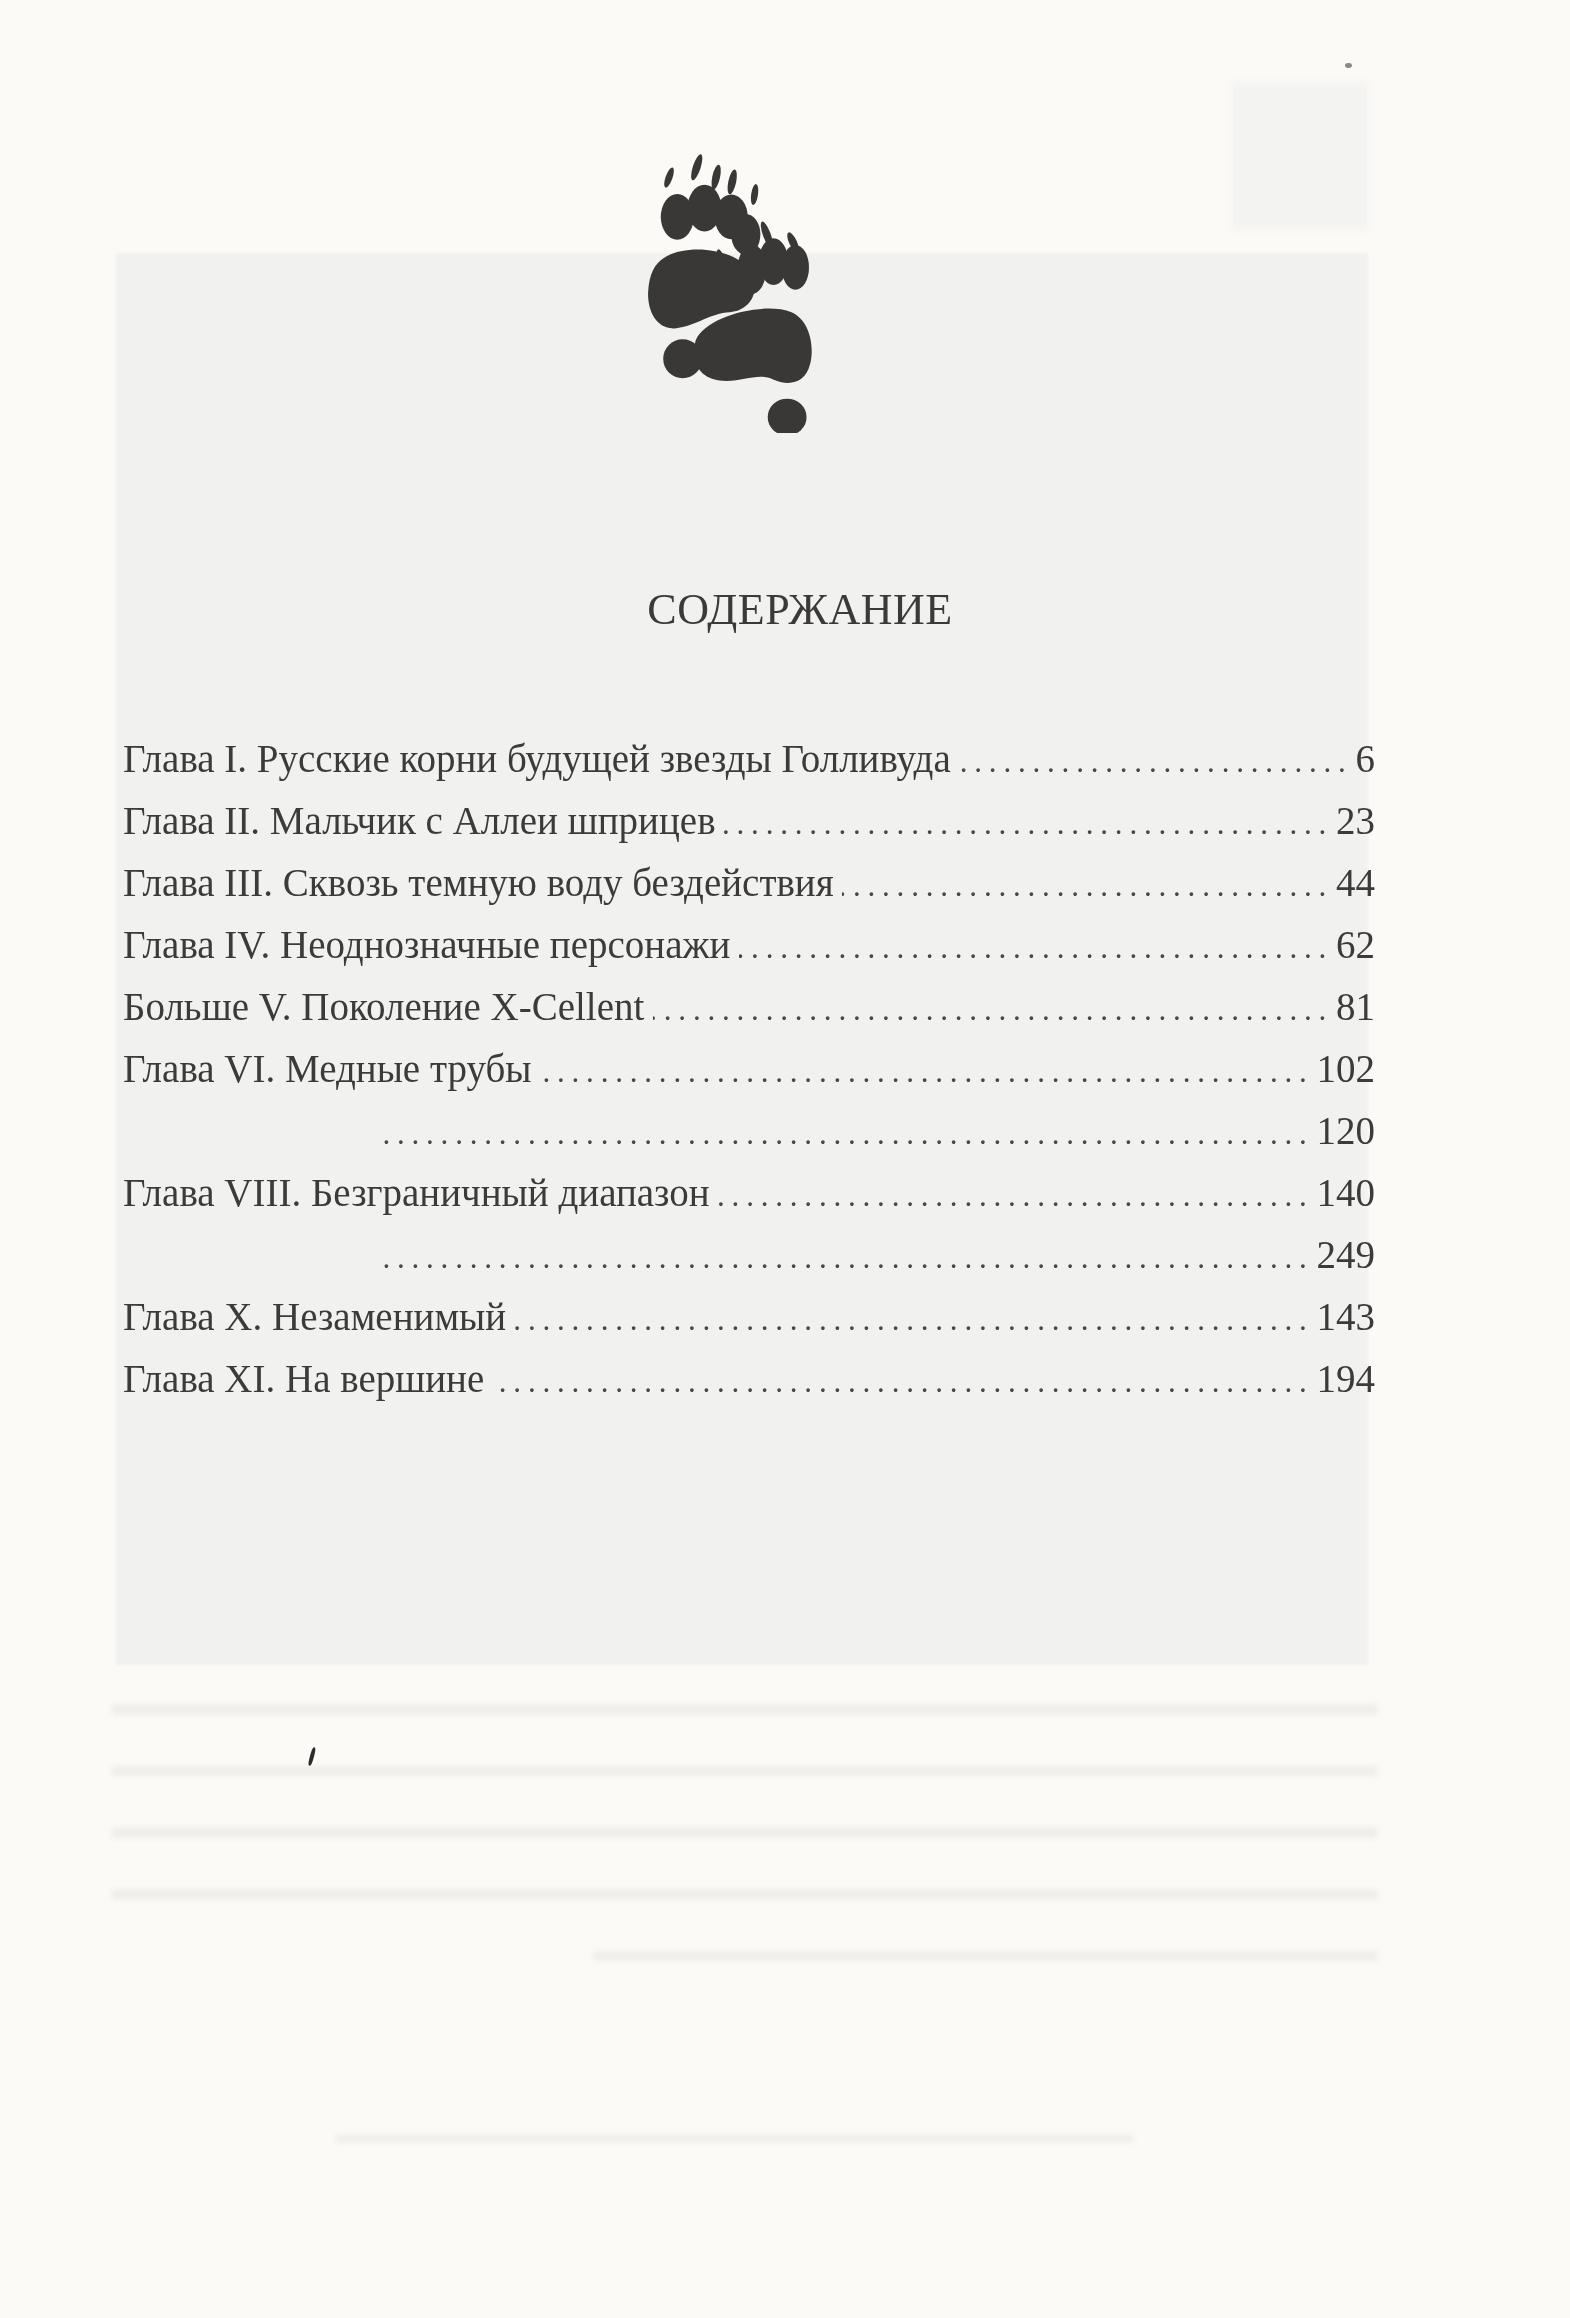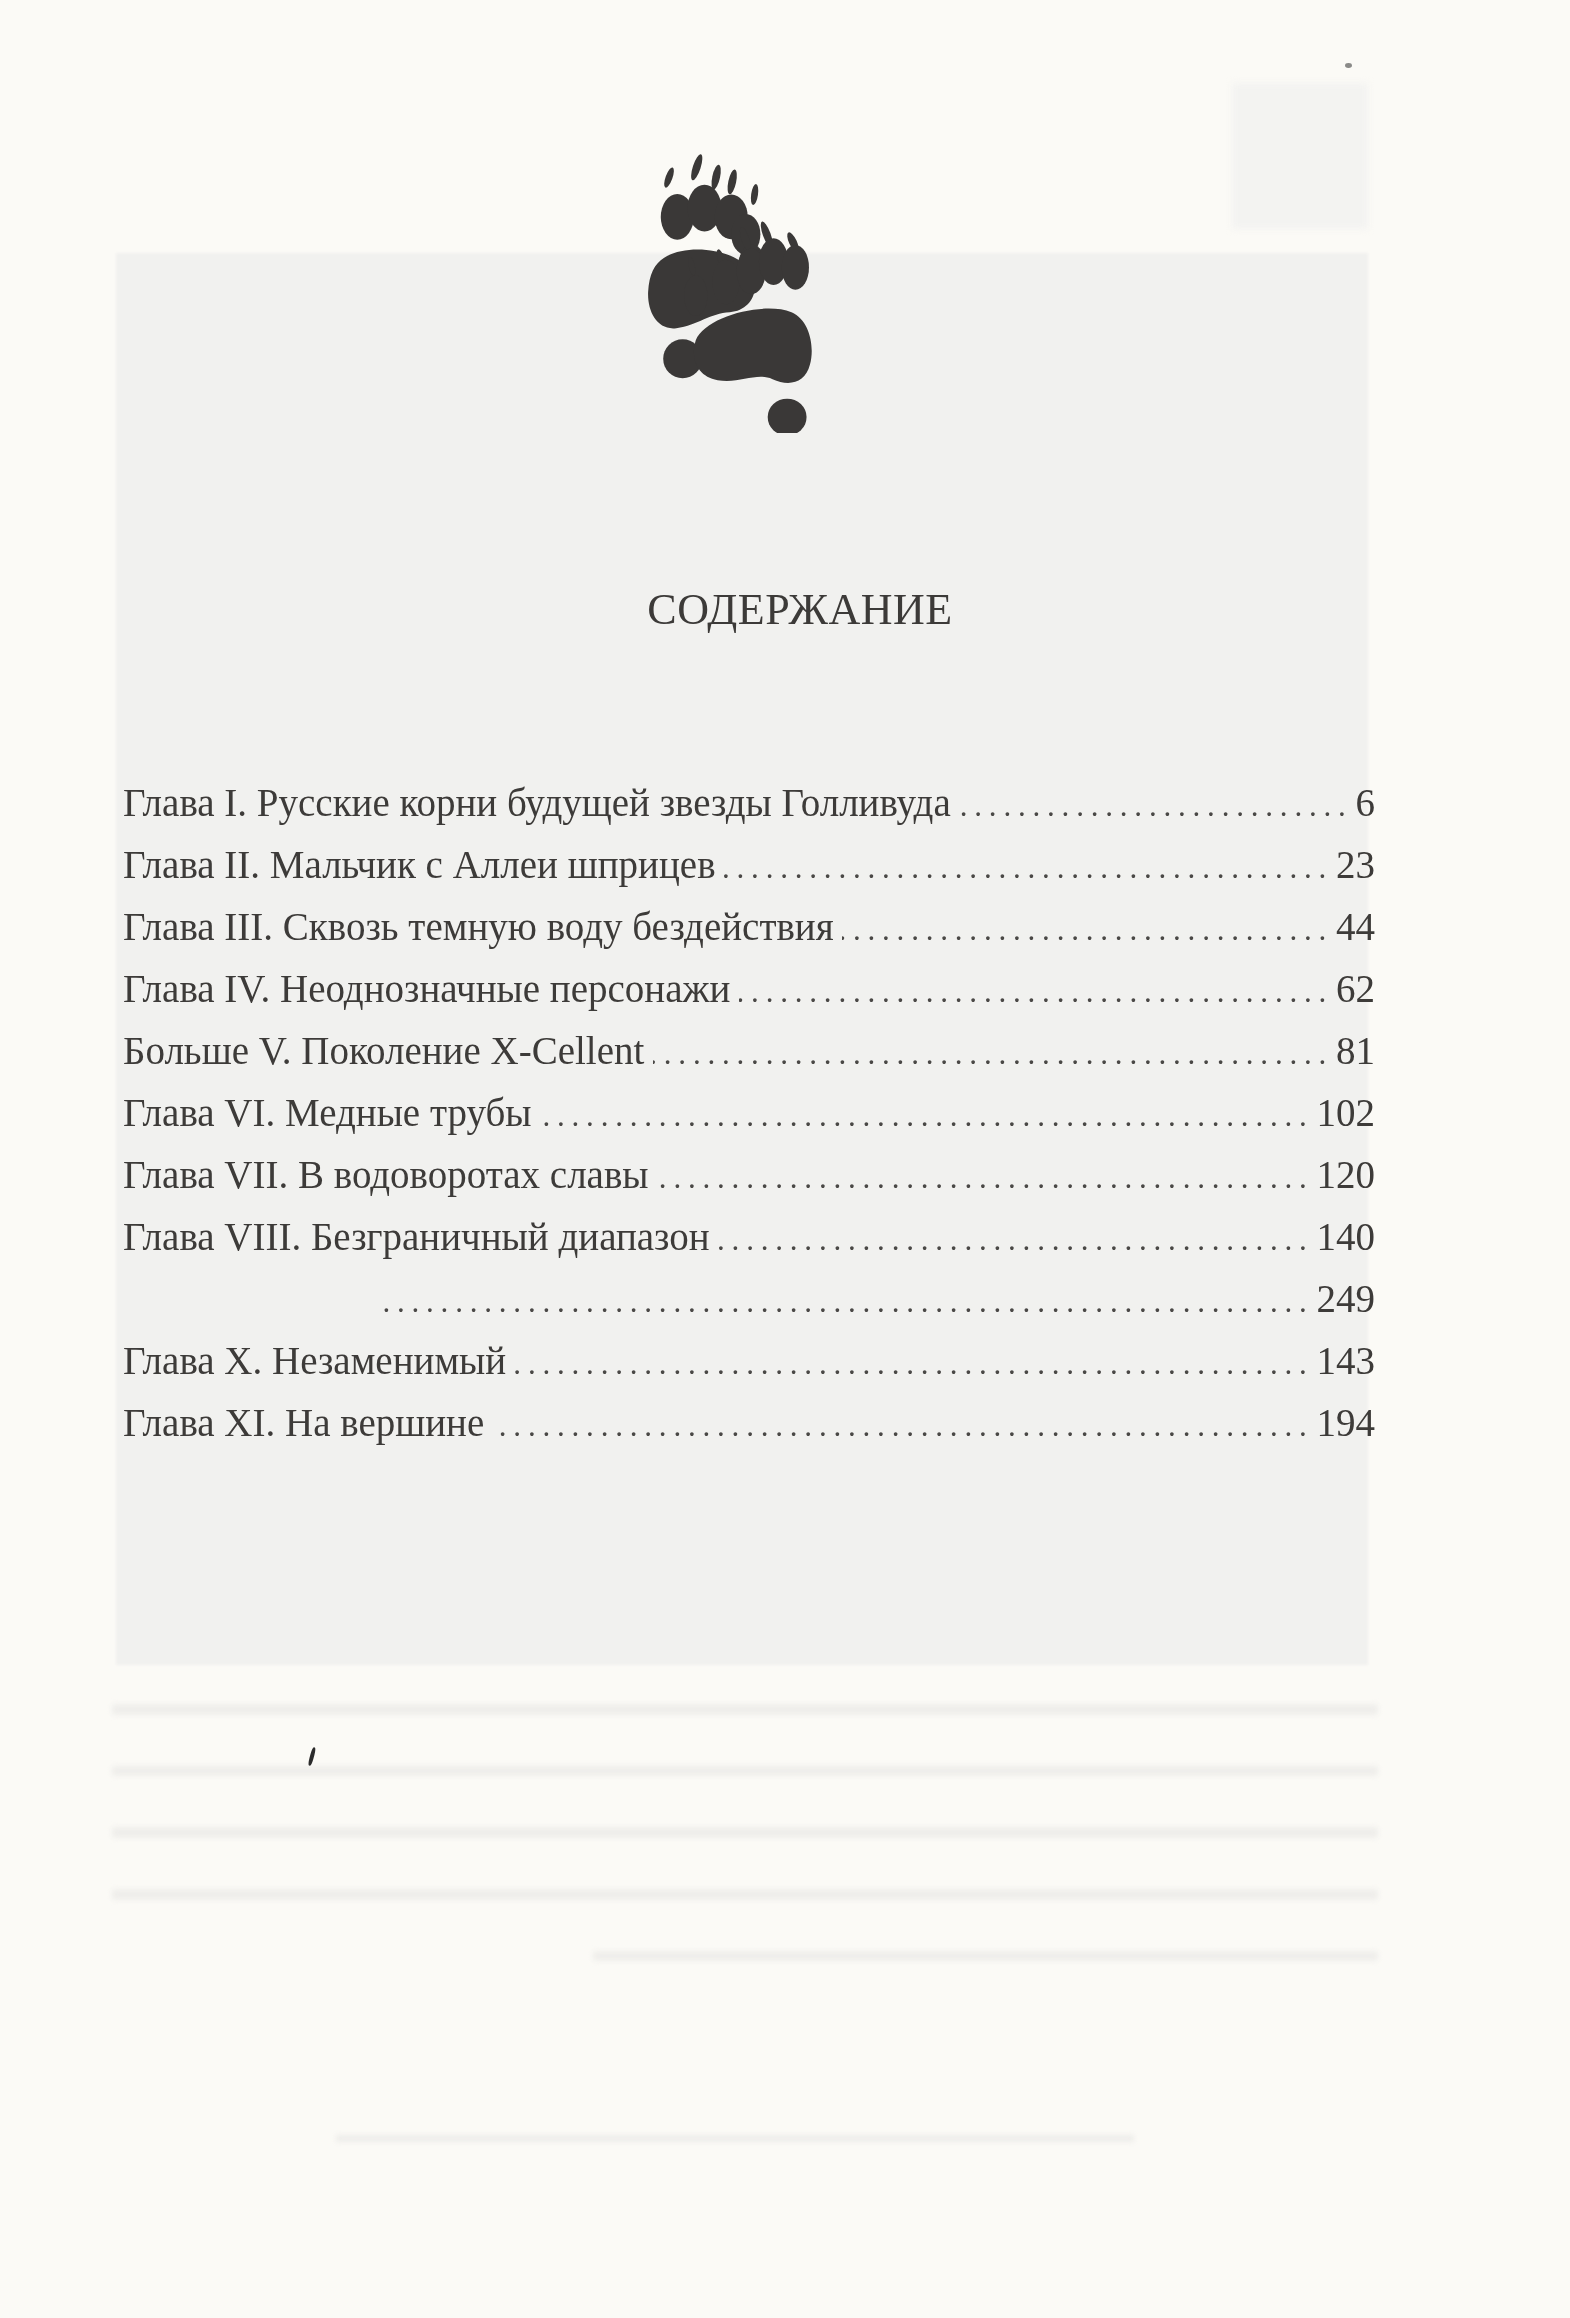--- a/index.html
+++ b/index.html
@@ -86,21 +86,21 @@
     box-sizing: border-box;
     font-size: 44px;
     letter-spacing: 0.5px;
     color: #3c3a38;
   }
 
   
   .toc {
     position: absolute;
     left: 123px;
-    top: 778px;
+    top: 734px;
     width: 1252px;
   }
   .toc-row {
     display: flex;
     align-items: baseline;
     height: 62px;
     font-size: 39px;
     line-height: 49px;
     color: #3d3b39;
     white-space: nowrap;
@@ -219,21 +219,20 @@
       <span class="toc-title">Больше V. Поколение X-Cellent</span>
       <span class="toc-leader">................................................................</span>
       <span class="toc-page">81</span>
     </div>
     <div class="toc-row">
       <span class="toc-title">Глава VI. Медные трубы</span>
       <span class="toc-leader">................................................................</span>
       <span class="toc-page">102</span>
     </div>
     <div class="toc-row">
-      <span class="toc-title">Глава VII. В водоворотах славы</span>
       <span class="toc-leader">................................................................</span>
       <span class="toc-page">120</span>
     </div>
     <div class="toc-row">
       <span class="toc-title">Глава VIII. Безграничный диапазон</span>
       <span class="toc-leader">................................................................</span>
       <span class="toc-page">140</span>
     </div>
     <div class="toc-row">
       <span class="toc-leader">................................................................</span>

